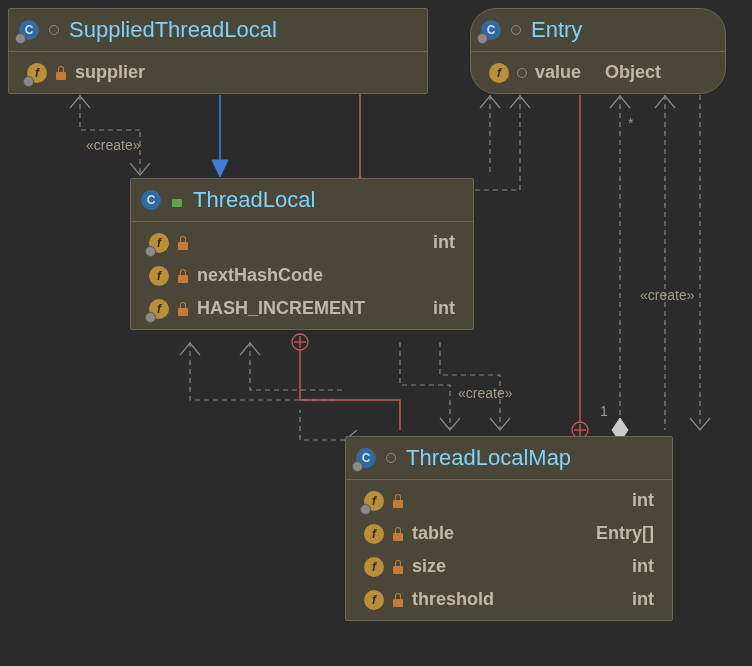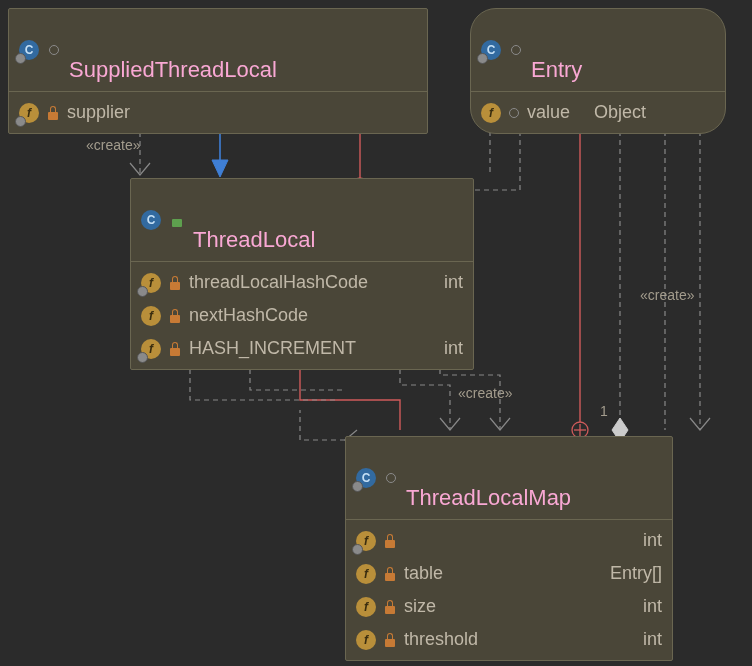--- a/index.html
+++ b/index.html
@@ -19,21 +19,22 @@
     border: 1px solid #6a6651;
     border-radius: 2px;
   }
   .class-header {
     display: flex;
     align-items: center;
     padding: 8px 10px;
     border-bottom: 1px solid #6a6651;
   }
   .class-body {
-    padding: 4px 0;
+    padding: 4px 8px;
+    font-weight: bold;
   }
   .member-row {
     display: flex;
     align-items: center;
     padding: 6px 10px;
     gap: 8px;
   }
   .icon-circle {
     width: 20px;
     height: 20px;
@@ -92,23 +93,22 @@
   .lock-green::after { border-color: #5ea04e; display:none; }
   .icon-dot {
     width: 8px;
     height: 8px;
     border: 1.5px solid #8a8a8a;
     border-radius: 50%;
     flex-shrink: 0;
   }
   .class-name {
     font-size: 22px;
-    color: #f9a8d4;
+    color: #7dd3fc;
     margin-left: 10px;
-    margin-top: 40px;
   }
   .member-name { color: #c0b8a8; flex: 0 0 auto; }
   .member-sep { width: 8px; }
   .member-type { color: #c0b8a8; margin-left: auto; }
   .spacer { flex: 1; }
   svg.connectors {
     position: absolute;
     top: 0; left: 0;
     width: 752px;
     height: 666px;
@@ -231,21 +231,20 @@
     <span class="icon-circle icon-class"></span>
     <span class="icon-lock lock-green" style="margin-left:10px;"></span>
     <span class="class-name">ThreadLocal</span>
   </div>
   <div class="class-body">
     <div class="member-row">
       <span class="icon-circle icon-field">
           <span class="pin"></span>
         </span>
       <span class="icon-lock lock-orange"></span>
-      <span class="member-name">threadLocalHashCode</span>
       <span class="spacer"></span>
       <span class="member-type">int</span>
     </div>
     <div class="member-row">
       <span class="icon-circle icon-field"></span>
       <span class="icon-lock lock-orange"></span>
       <span class="member-name">nextHashCode</span>
       <span class="spacer"></span>
     </div>
     <div class="member-row">

